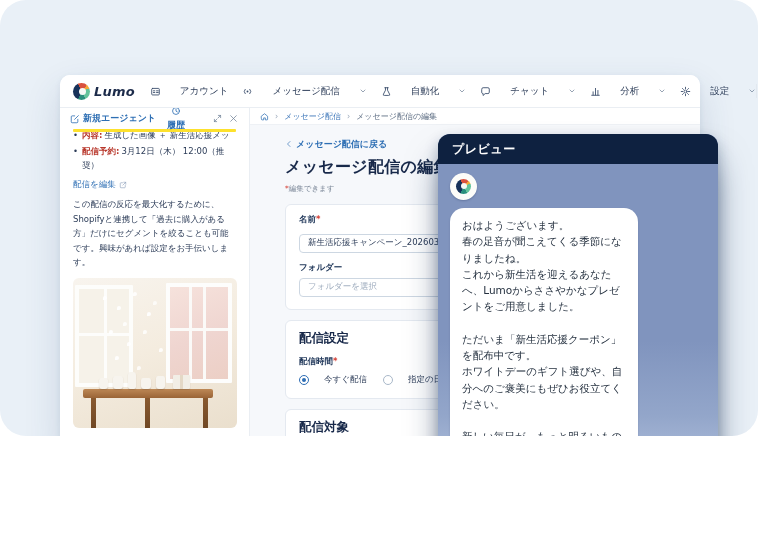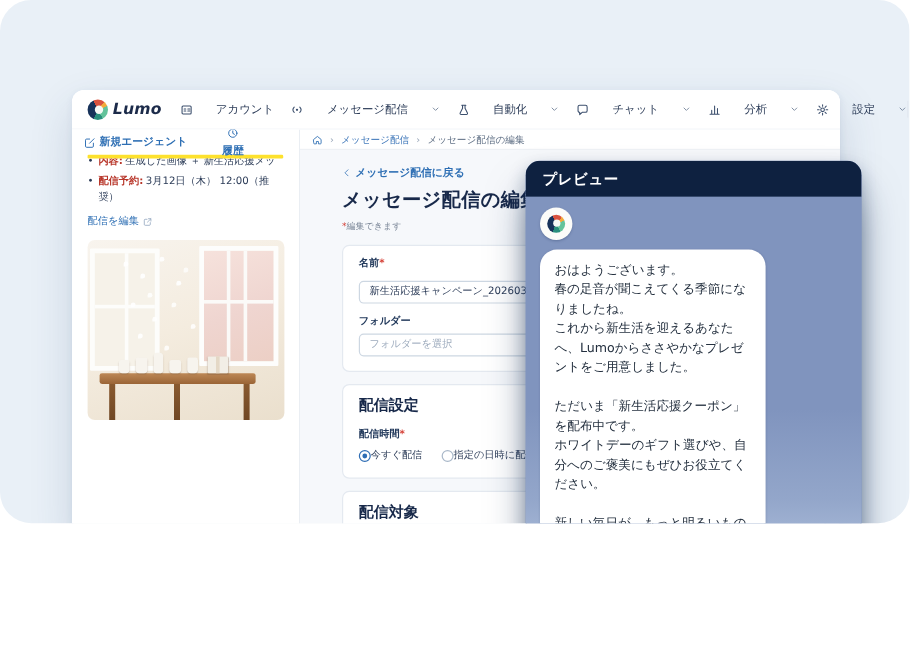--- a/index.html
+++ b/index.html
@@ -28,21 +28,21 @@
   .nav-divider { width:1px; height:14px; background:#e2e8ef; }
   svg.ic { stroke:#3c4f6d; fill:none; stroke-width:1.3; stroke-linecap:round; stroke-linejoin:round; }
   svg.ic.blue { stroke:#2e6fb4; }
   svg.ic.gray { stroke:#6e7f95; }
   svg.ic.lt { stroke:#8fa3bd; }
   svg.chev { stroke:#6b7c94; fill:none; stroke-width:1.4; stroke-linecap:round; stroke-linejoin:round; }
 
   
   .sidebar { position:absolute; left:0; top:33px; bottom:0; width:190px; background:#fff; border-right:1px solid #eaeef3;
     border-radius:0 0 0 10px; overflow:hidden; }
-  .sb-header { height:21px; display:flex; align-items:center; gap:23px; padding:0 10px; }
+  .sb-header { height:21px; display:flex; align-items:center; gap:5px; padding:0 10px; }
   .sb-link { display:flex; align-items:center; gap:3px; color:#2e6fb4; font-size:9px; font-weight:600; cursor:pointer; white-space:nowrap; }
   .sb-link + .sb-link { margin-left:6px;flex-direction:column; }
   .sb-spacer { flex:1; }
   .sb-winbtn { display:flex; align-items:center; cursor:pointer; padding:1px; }
   .sb-body { padding:0 13px; }
   .hl-bar { height:3px; background:#fde12d; border-radius:1px; }
   .bullet { display:flex; font-size:8.5px; line-height:1.6; color:#2c3c58; }
   .bullet .dot { margin-right:4px; }
   .bullet .lab { color:#b8372b; font-weight:bold; margin-right:2px; white-space:nowrap; }
   .bullet.clipped { height:10px; overflow:hidden; }
@@ -95,21 +95,21 @@
   .field-label { font-size:8.5px; font-weight:bold; color:#233a5c; }
   .fld { margin-top:4px; }
   .text-input { width:100%; height:19px; border:1px solid #cdd7e2; border-radius:4px; background:#fff; font-size:8.5px;
     color:#2c3c58; padding:0 8px; font-family:inherit; outline:none; }
   .select-box { width:100%; height:19px; border:1px solid #cdd7e2; border-radius:4px; background:#fff; font-size:8.5px;
     display:flex; align-items:center; padding:0 8px; cursor:pointer; }
   .select-box.ph { color:#9dabbd; }
   .mt9 { margin-top:9px; }
   .section-h { font-size:12.5px; font-weight:bold; color:#18294a; }
   .radio-row { display:flex; gap:16px; margin-top:6px; align-items:center; font-size:8.5px; color:#2c3c58; }
-  .radio-opt { display:flex; align-items:center; gap:0; cursor:pointer; }
+  .radio-opt { display:flex; align-items:center; gap:15px; cursor:pointer; }
   .radio { width:10px; height:10px; border-radius:50%; border:1px solid #a9b8c9; background:#fff; position:relative; flex:0 0 auto; }
   .radio.sel { border-color:#2e6db4; }
   .radio.sel::after { content:""; position:absolute; left:2px; top:2px; width:4px; height:4px; border-radius:50%; background:#2e6db4; }
 
   
   .preview-panel { position:absolute; left:438px; top:134px; width:280px; height:371px; border-radius:12px; overflow:hidden;
     z-index:20; background:#8296c0;
     box-shadow:0 24px 34px -4px rgba(13,38,76,.55), 0 6px 14px rgba(13,38,76,.28); }
   .pv-header { height:30px; background:#0e2140; color:#fff; display:flex; align-items:center; padding:0 14px;
     font-size:12px; font-weight:bold; letter-spacing:.5px; }
@@ -250,20 +250,21 @@
           <span class="dot">•</span>
           <span><span class="lab">配信予約:</span><span>3月12日（木） 12:00（推奨）</span></span>
         </div>
         <span class="edit-link">
           <span>配信を編集</span>
           <svg class="ic lt" width="8" height="8" viewBox="0 0 16 16">
               <path d="M7 3.5H4A1.5 1.5 0 002.5 5v7A1.5 1.5 0 004 13.5h7A1.5 1.5 0 0012.5 12V9"></path>
               <path d="M9.5 2.5h4v4M13.5 2.5L7.8 8.2"></path>
             </svg>
         </span>
+        <p class="sb-p">この配信の反応を最大化するために、Shopifyと連携して「過去に購入がある方」だけにセグメントを絞ることも可能です。興味があれば設定をお手伝いします。</p>
         <div class="photo">
           <div class="win-left"></div>
           <div class="win-right"></div>
           <div class="tbl-leg leg1"></div>
           <div class="tbl-leg leg2"></div>
           <div class="tbl-leg leg3"></div>
           <div class="tabletop"></div>
           <div class="mug mug1"></div>
           <div class="mug mug2"></div>
           <div class="mug mug3"></div>

